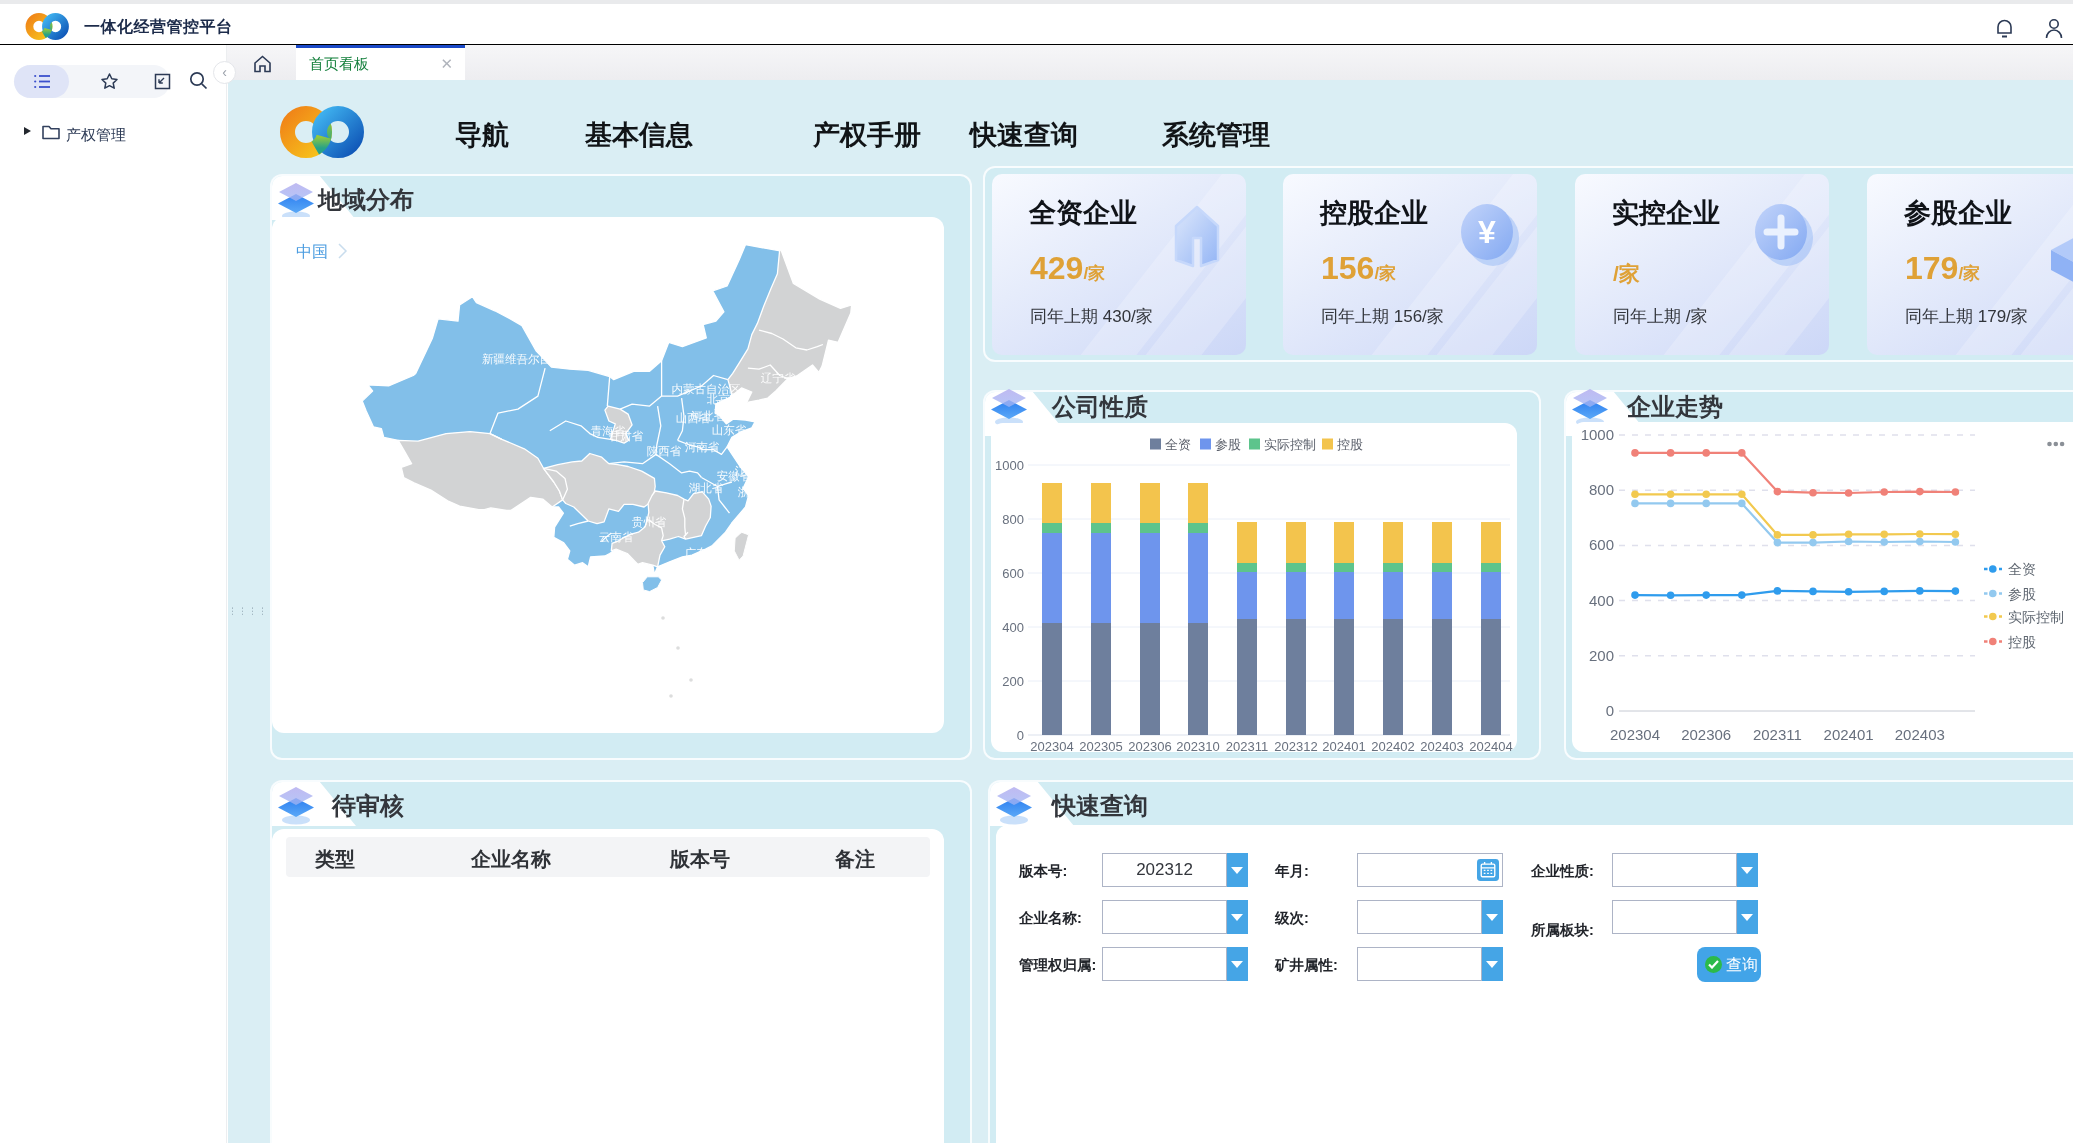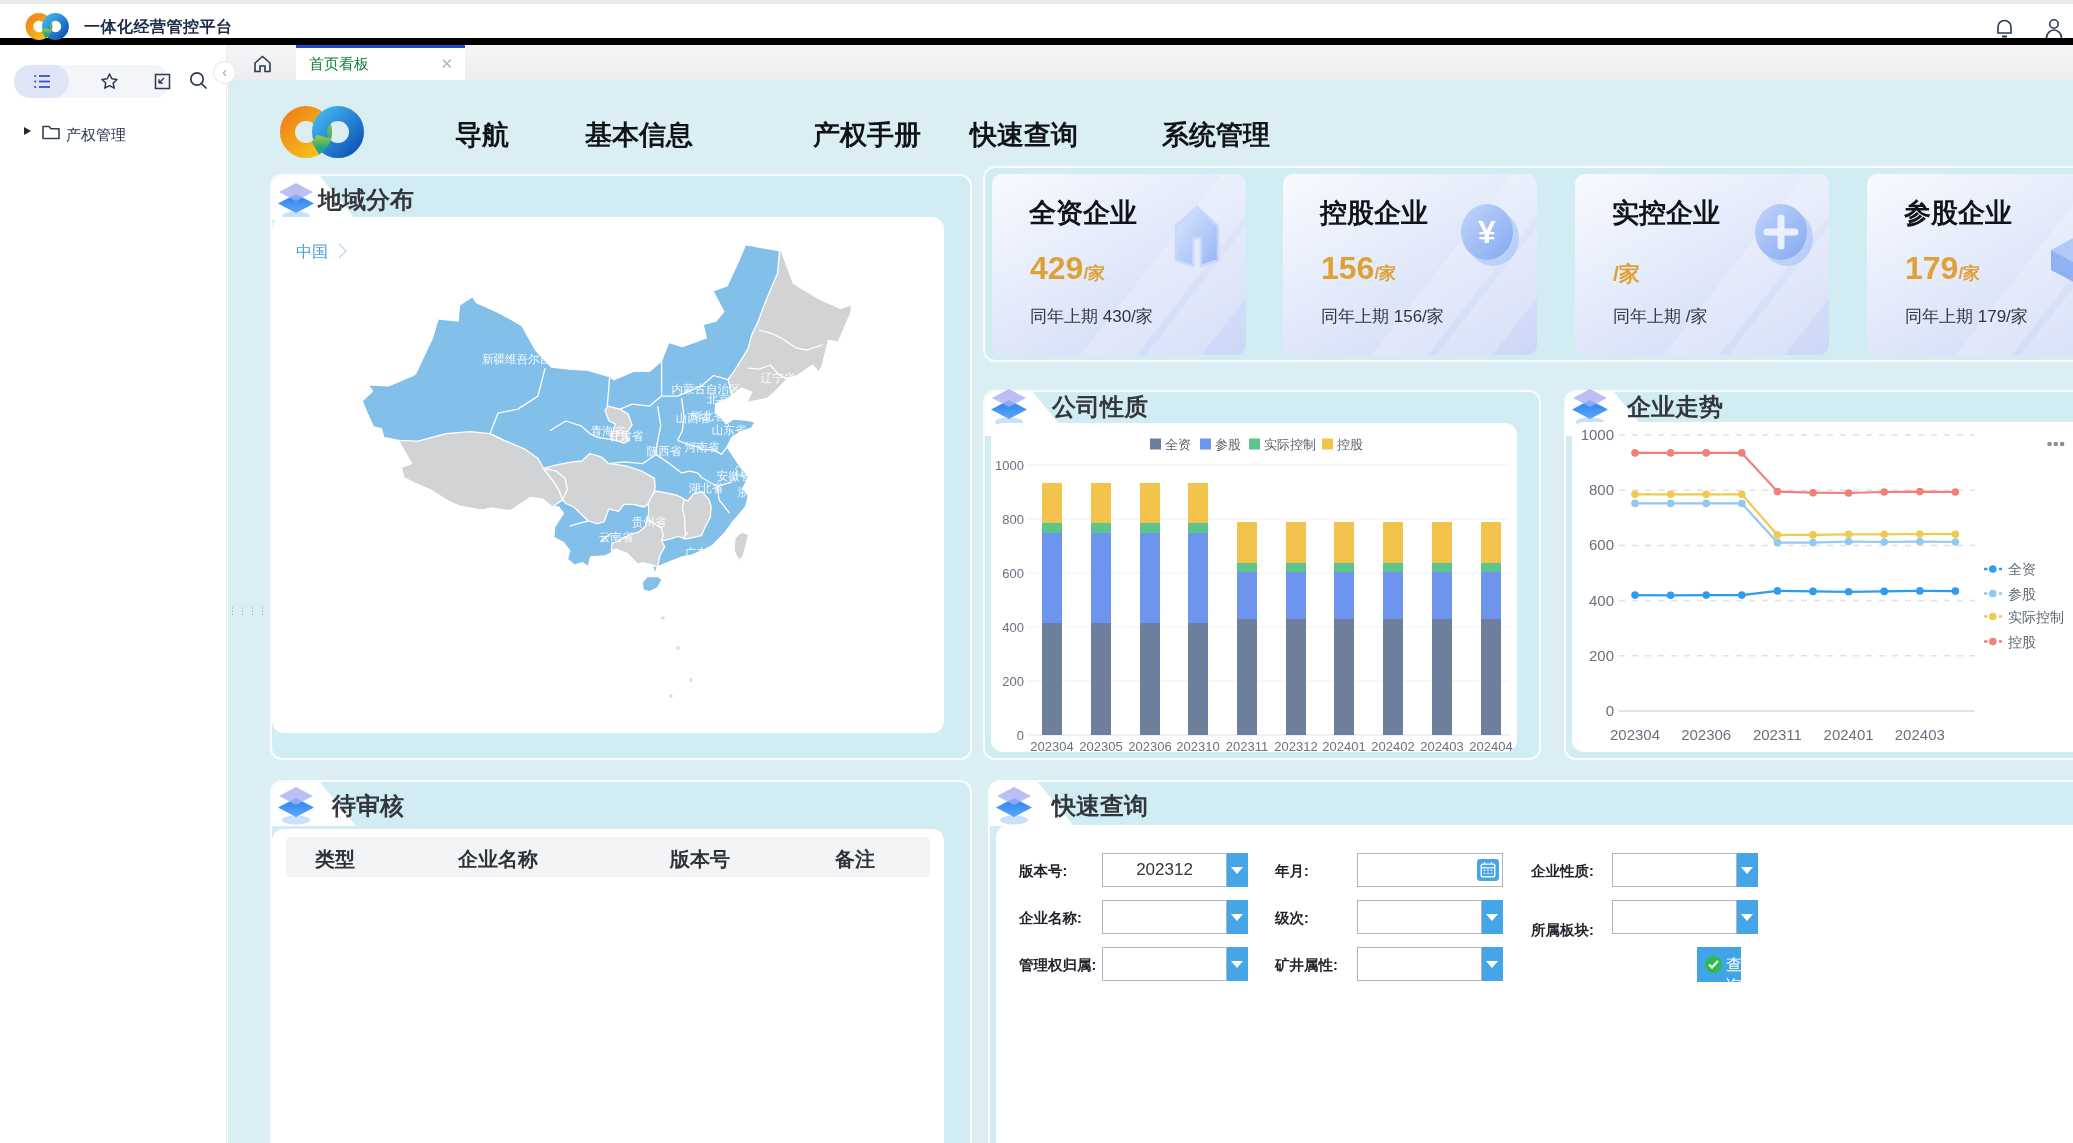--- a/index.html
+++ b/index.html
@@ -2,21 +2,21 @@
 <html lang="zh"><head>
 <meta charset="utf-8">
 <title>一体化经营管控平台</title>
 <style>
   * { margin:0; padding:0; box-sizing:border-box; }
   html,body { width:2073px; height:1143px; overflow:hidden; }
   body { font-family:"Liberation Sans", sans-serif; position:relative; background:#fff; }
   .abs { position:absolute; }
   
   #topstrip { left:0; top:0; width:2073px; height:4px; background:#e9eaec; }
-  #appbar { left:0; top:4px; width:2073px; height:41px; background:#fff; border-bottom:7px solid #000000; }
+  #appbar { left:0; top:4px; width:2073px; height:41px; background:#fff; border-bottom:1px solid #000000; }
   #appbar .title { position:absolute; left:84px; top:13px; font-size:16px; font-weight:bold; color:#1c2b4a; letter-spacing:0.5px; }
   
   #tabbar { left:227px; top:45px; width:1846px; height:35px; background:linear-gradient(#f6f6f8,#ededf0); }
   #tab1 { position:absolute; left:69px; top:0px; width:169px; height:35px; background:#fff; border-top:3px solid #1a49c8; }
   #tab1 .txt { position:absolute; left:13px; top:7px; font-size:15px; color:#15803d; }
   #tab1 .x { position:absolute; right:12px; top:7px; font-size:15px; color:#b0b4bc; }
   
   #sidebar { left:0; top:45px; width:227px; height:1098px; background:#fff; border-right:1px solid #eceef0; }
   #toolpill { position:absolute; left:14px; top:20px; width:156px; height:33px; background:#f3f5f9; border-radius:17px; }
   #toolsel { position:absolute; left:0; top:0; width:55px; height:33px; background:#dfe4f7; border-radius:17px; }
@@ -452,21 +452,21 @@
 <div class="notch" style="left:272px;top:782px;width:84px;height:44px;"></div>
 <svg class="lay" style="left:276px;top:786px;" viewBox="0 0 40 40">
   <ellipse cx="20" cy="34" rx="14" ry="4.5" fill="#7ab2f2" opacity="0.4"></ellipse>
   <polygon points="20,12 38,21.5 20,31 2,21.5" fill="url(#lb)"></polygon>
   <polygon points="20,1 37,10 20,19 3,10" fill="url(#lt)"></polygon>
 </svg>
 <div class="ptitle" style="left:332px;top:790px;">待审核</div>
 <div class="pbody" style="left:272px;top:829px;width:672px;height:314px;border-radius:12px 12px 0 0;"></div>
 <div class="abs" style="left:286px;top:837px;width:644px;height:40px;background:#f3f4f6;border-radius:4px;">
   <div class="thc" style="left:29px;">类型</div>
-  <div class="thc" style="left:172px;">企业名称</div>
+  <div class="thc" style="left:185px;">企业名称</div>
   <div class="thc" style="left:384px;">版本号</div>
   <div class="thc" style="left:549px;">备注</div>
 </div>
 
 <div class="panel" style="left:988px;top:780px;width:1085px;height:363px;border-right:none;border-bottom:none;border-radius:12px 0 0 0;"></div>
 <div class="notch" style="left:990px;top:782px;width:84px;height:44px;"></div>
 <svg class="lay" style="left:994px;top:786px;" viewBox="0 0 40 40">
   <ellipse cx="20" cy="34" rx="14" ry="4.5" fill="#7ab2f2" opacity="0.4"></ellipse>
   <polygon points="20,12 38,21.5 20,31 2,21.5" fill="url(#lb)"></polygon>
   <polygon points="20,1 37,10 20,19 3,10" fill="url(#lt)"></polygon>
@@ -498,19 +498,19 @@
 <div class="qlabel" style="left:1531px;top:909px;margin-top:12px;">所属板块:</div>
 <div class="qfield" style="left:1612px;top:900px;width:125px;"></div>
 <div class="qbtn" style="left:1737px;top:900px;"></div>
 
 <div class="qlabel" style="left:1019px;top:956px;">管理权归属:</div>
 <div class="qfield" style="left:1102px;top:947px;width:125px;"></div>
 <div class="qbtn" style="left:1227px;top:947px;"></div>
 <div class="qlabel" style="left:1275px;top:956px;">矿井属性:</div>
 <div class="qfield" style="left:1357px;top:947px;width:125px;"></div>
 <div class="qbtn" style="left:1482px;top:947px;"></div>
-<div class="abs" style="left:1697px;top:947px;width:44px;height:35px;background:#42a4e8;border-radius:0;">
+<div class="abs" style="left:1697px;top:947px;width:64px;height:35px;background:#42a4e8;border-radius:8px;">
   <div class="abs" style="left:8px;top:9px;width:17px;height:17px;background:#2cba4a;border-radius:50%;"></div>
   <svg class="abs" style="left:11px;top:13px;" width="11" height="9" viewBox="0 0 11 9" fill="none" stroke="#fff" stroke-width="2.2">
       <path d="M 1 4.5 L 4 7.5 L 10 1"></path>
     </svg>
   <div class="abs" style="left:29px;top:8px;font-size:16px;color:#fff;">查询</div>
 </div>
 
 </body></html>

